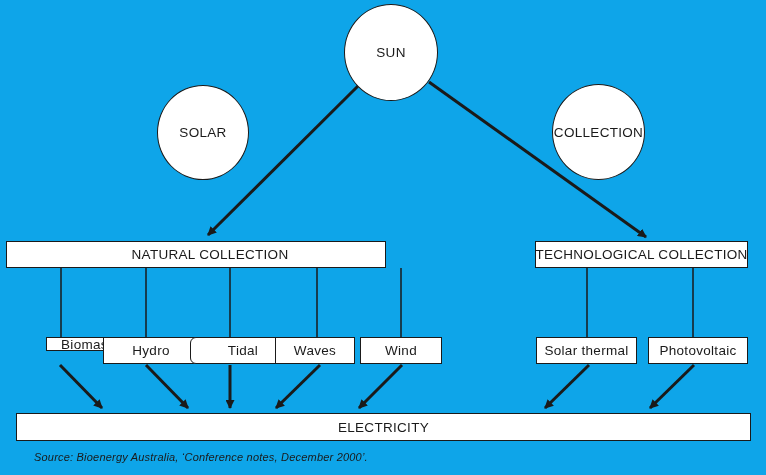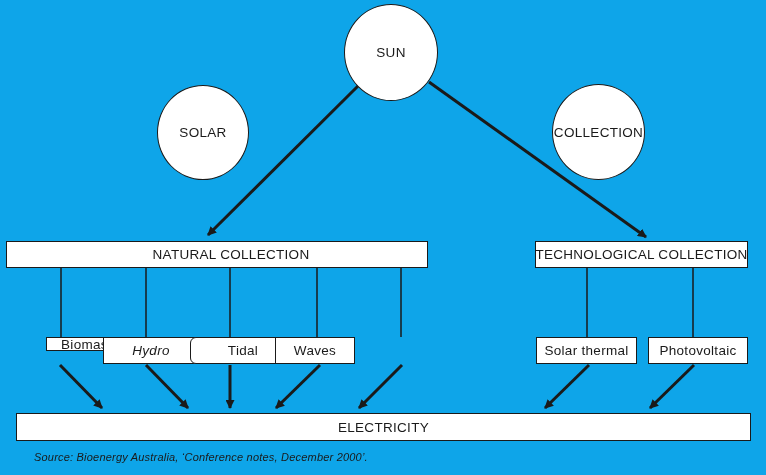--- a/index.html
+++ b/index.html
@@ -76,38 +76,41 @@
   <div class="node circle" style="left:344px; top:4px; width:94px; height:97px;">
     <span>SUN</span>
   </div>
   <div class="node circle" style="left:157px; top:85px; width:92px; height:95px;">
     <span>SOLAR</span>
   </div>
   <div class="node circle" style="left:552px; top:84px; width:93px; height:96px;">
     <span>COLLECTION</span>
   </div>
 
-  <div class="node thin" style="left:6px; top:241px; width:422px; height:27px;padding-left:28px;">
+  <div class="node thin" style="left:6px; top:241px; width:380px; height:27px;padding-left:28px;">
     <span>NATURAL COLLECTION</span>
   </div>
   <div class="node thin" style="left:535px; top:241px; width:213px; height:27px;">
     <span>TECHNOLOGICAL COLLECTION</span>
   </div>
 
   <div class="node" style="left:16px; top:337px; width:84px; height:14px;margin-left:30px;">
     <span>Biomass</span>
   </div>
-  <div class="node" style="left:103px; top:337px; width:96px; height:27px;font-style:italic;">
+  <div class="node" style="left:103px; top:337px; width:96px; height:27px;">
     <span>Hydro</span>
   </div>
   <div class="node" style="left:190px; top:337px; width:106px; height:27px;border-radius:6px;">
     <span>Tidal</span>
   </div>
   <div class="node" style="left:275px; top:337px; width:80px; height:27px;">
     <span>Waves</span>
+  </div>
+  <div class="node" style="left:360px; top:337px; width:82px; height:27px;">
+    <span>Wind</span>
   </div>
 
   <div class="node" style="left:536px; top:337px; width:101px; height:27px;">
     <span>Solar thermal</span>
   </div>
   <div class="node" style="left:648px; top:337px; width:100px; height:27px;">
     <span>Photovoltaic</span>
   </div>
 
   <div class="node thin" style="left:16px; top:413px; width:735px; height:28px;">

